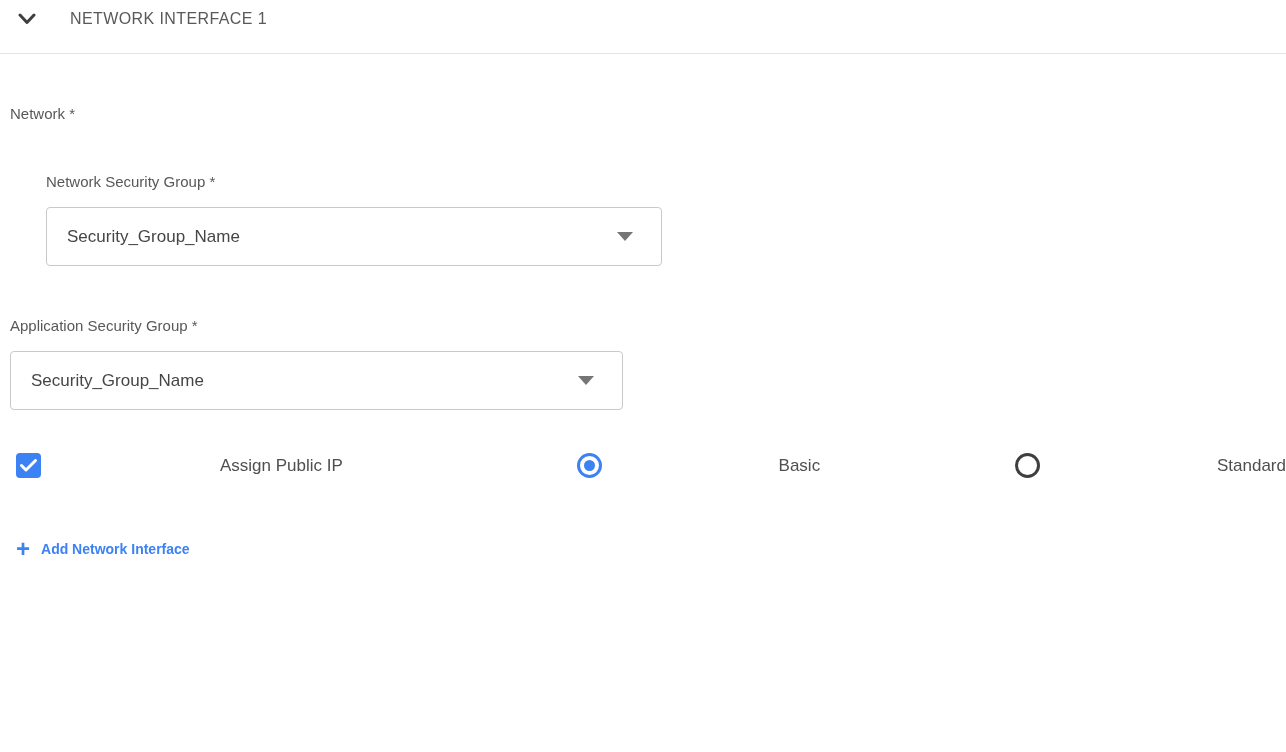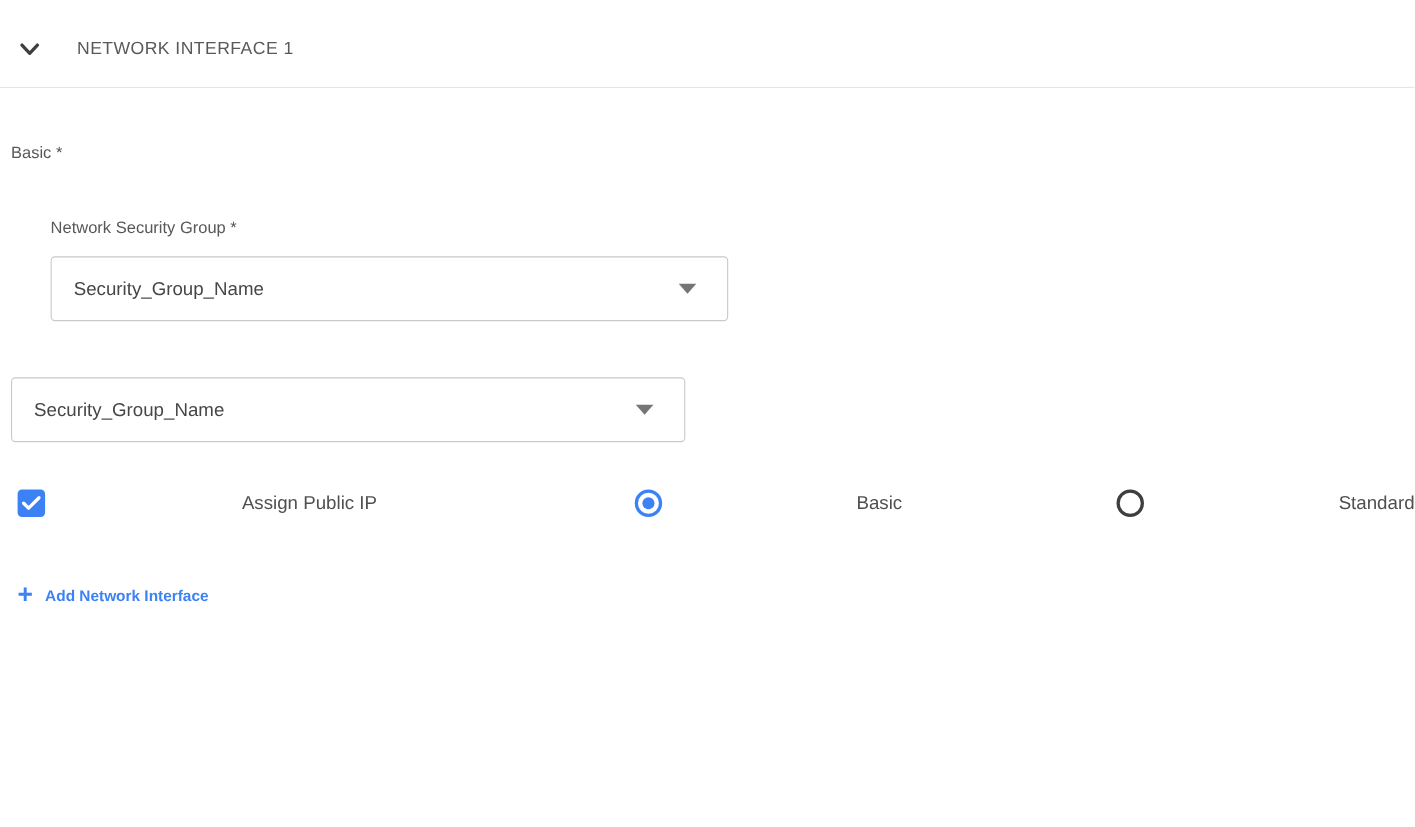--- a/index.html
+++ b/index.html
@@ -7,21 +7,21 @@
     width: 1286px;
     background: #ffffff;
     font-family: "Liberation Sans", "DejaVu Sans", sans-serif;
     color: #4a4a4a;
   }
   .page {
     width: 1286px;
     height: 660px;
     background: #ffffff;
     position: relative;
-    padding-top: 28px;
+    padding-top: 2px;
   }
 
   
   .section-header {
     display: flex;
     align-items: center;
     height: 34px;
     padding-left: 18px;
   }
   .chevron {
@@ -180,36 +180,37 @@
       </svg>
     </span>
     <span class="section-title">NETWORK INTERFACE 1</span>
   </div>
   <hr class="divider">
 
 
   <div class="form-area">
 
     <div class="field-group">
-      <div class="field-label">Basic *</div>
+      <div class="field-label">Network *</div>
     </div>
 
     <div class="field-row">
       <div class="col1">
       </div>
       <div class="col2">
         <div class="field-label">Network Security Group *</div>
         <div class="select-box">
           <span class="select-value">Security_Group_Name</span>
           <span class="caret-down"></span>
         </div>
       </div>
     </div>
 
     <div class="field-group">
+      <div class="field-label">Application Security Group *</div>
       <div class="select-box">
         <span class="select-value">Security_Group_Name</span>
         <span class="caret-down"></span>
       </div>
     </div>
 
   </div>
 
   <div class="options-row">
     <span class="checkbox">

